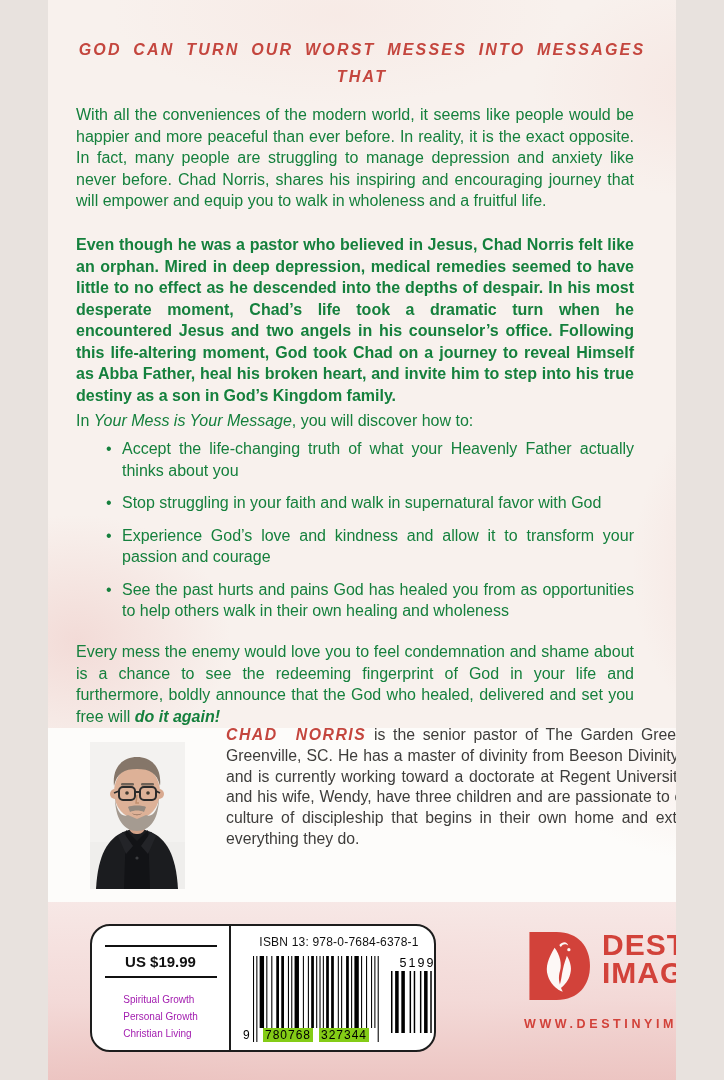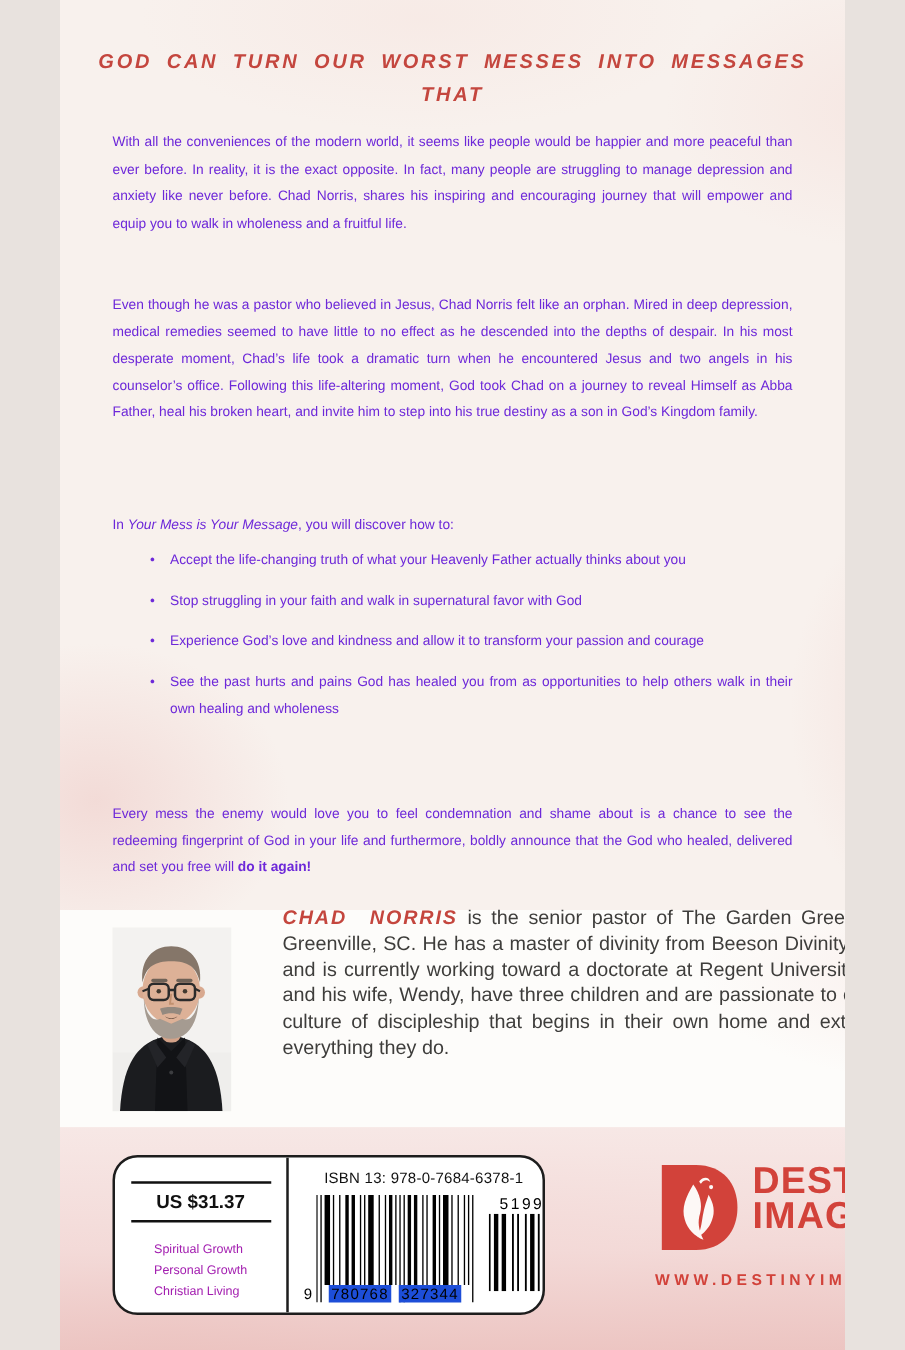--- a/index.html
+++ b/index.html
@@ -36,33 +36,33 @@
   }
   
   .headline {
     position:absolute; top:36px; left:10px; right:10px;
     text-align:center; font-weight:bold; font-style:italic;
     font-size:16px; line-height:27px; letter-spacing:2.2px; word-spacing:5px;
     color:#c4463e;
   }
   
   .copy {
-    position:absolute; left:42px; right:42px;
-    color:#6d28d9; font-size:11px; line-height:21.5px; text-align:justify;
+    position:absolute; left:28px; right:42px;
+    color:#15803d; font-size:16px; line-height:21.5px; text-align:justify;
   }
   .p1 { top:104px; }
-  .p2 { top:234px; }
+  .p2 { top:234px;font-weight:bold; }
   .intro { top:410px; text-align:left; }
   .intro .title-it { font-style:italic; }
   .bullets { top:438px; }
   .bullet-row { display:flex; margin-bottom:11px; }
   .bullet-dot { width:46px; padding-left:30px; flex:none; }
   .bullet-text { flex:1; text-align:justify; }
   .closing { top:641px; }
-  .closing .emph { font-weight:bold; }
+  .closing .emph { font-weight:bold; font-style:italic; }
   
   .bio-photo {
     position:absolute; left:42px; top:742px; width:95px; height:147px;
     background:#f3f2f0; overflow:hidden;
   }
   .bio-text {
     position:absolute; left:178px; top:725px; width:506px;
     color:#3e3d3b; font-size:15.8px; line-height:20.8px; text-align:justify;
   }
   .bio-name {
@@ -87,21 +87,21 @@
   .cats { font-size:10px; line-height:17px; color:#a21caf; }
   .isbn-cell { flex:1; position:relative; padding-top:9px; text-align:center; }
   .isbn-label { font-size:12px; color:#111; letter-spacing:0.2px;margin-left:13px; }
   .barcode-row {
     position:absolute; left:14px; right:8px; top:30px; bottom:8px;
     display:flex; align-items:flex-start;
   }
   .main-barcode { position:relative; width:128px; height:86px; margin-left:8px; }
   .main-barcode svg { display:block; }
   .digits {
-    position:absolute; bottom:0; font-size:12px; color:#000; background:#1d4ed8;
+    position:absolute; bottom:0; font-size:12px; color:#000; background:#84cc16;
     padding:0 2px; letter-spacing:1px;
   }
   .digit-lead { left:-12px; background:transparent; }
   .digit-g1 { left:10px; }
   .digit-g2 { left:66px; }
   .addon { margin-left:10px; width:62px; text-align:center; }
   .addon-number { font-size:12.5px; color:#000; letter-spacing:2px; }
   .addon svg { display:block; margin-top:1px; }
   
   .publisher { position:absolute; left:476px; top:928px; width:232px; }
@@ -191,21 +191,21 @@
 
       <path d="M25,55 C25,77 34,89 47,89 C60,89 69,77 69,55 C68,69 62,76 56,73 L47,77 L38,73 C32,76 26,69 25,55 Z" fill="#a59b91"></path>
       <path d="M38,65 C41,63 53,63 56,65 L54,70 C50,68 44,68 40,70 Z" fill="#94897f"></path>
       <path d="M42,71 C45,73 49,73 52,71 C50,74 44,74 42,71 Z" fill="#7a5e4f"></path>
     </svg>
   </div>
   <p class="bio-text"><span class="bio-name">CHAD NORRIS</span><span> is the senior pastor of The Garden Greenville in Greenville, SC. He has a master of divinity from Beeson Divinity School and is currently working toward a doctorate at Regent University. Chad and his wife, Wendy, have three children and are passionate to create a culture of discipleship that begins in their own home and extends to everything they do.</span></p>
 
   <div class="barcode-box">
     <div class="price-cell">
-      <div class="price-rule">US $31.37</div>
+      <div class="price-rule">US $19.99</div>
       <div class="cats">
         <div>Spiritual Growth</div>
         <div>Personal Growth</div>
         <div>Christian Living</div>
       </div>
     </div>
     <div class="isbn-cell">
       <div class="isbn-label">ISBN 13: 978-0-7684-6378-1</div>
       <div class="barcode-row">
         <div class="main-barcode">

